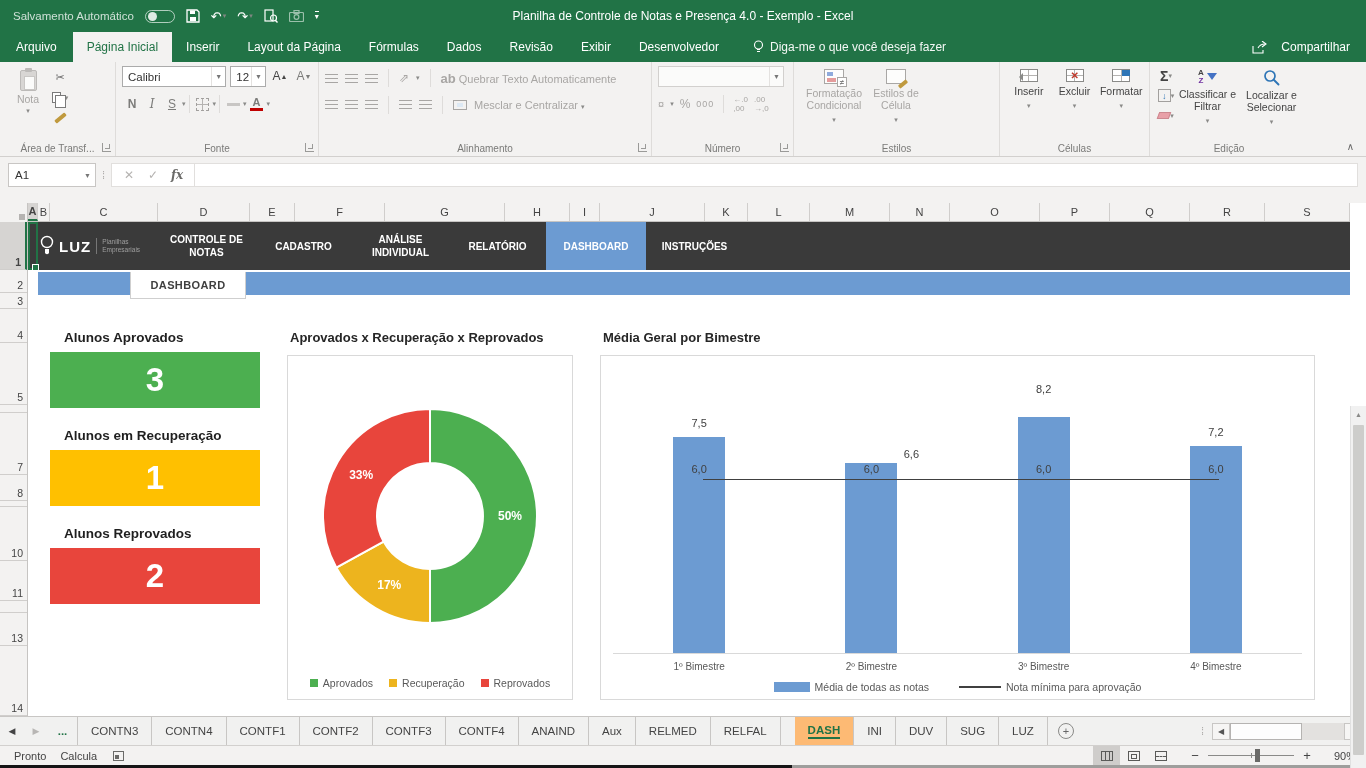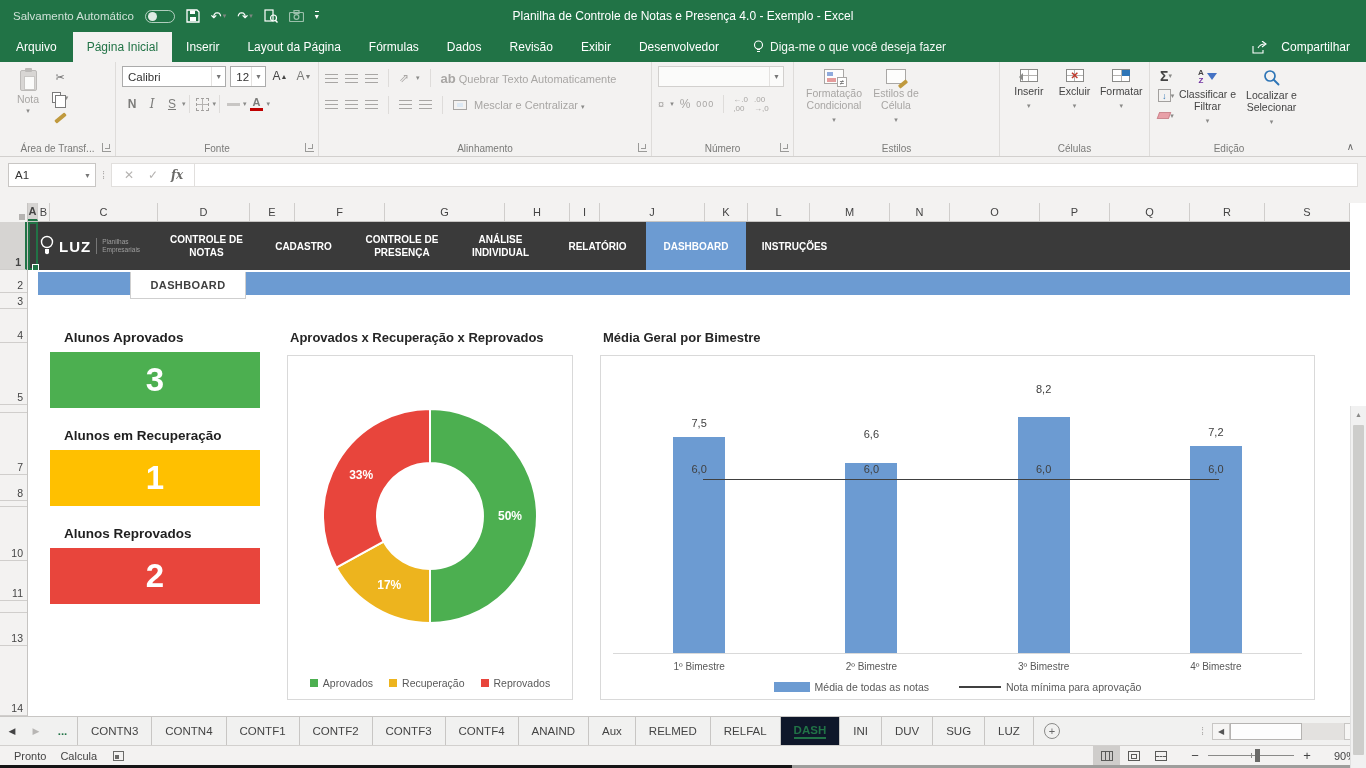--- a/index.html
+++ b/index.html
@@ -151,21 +151,21 @@
   .vscroll{position:absolute;right:0;top:203px;width:16px;height:513px;background:#f1f1f1;border-left:1px solid #e0e0e0;z-index:10;}
   .vbtn{height:17px;display:flex;align-items:center;justify-content:center;font-size:7px;color:#8a8a88;}
   .vthumb{position:absolute;left:2px;right:2px;top:19px;height:330px;background:#cdcdcb;border-radius:1px;}
 
   
   .sheetbar{height:29px;background:#f1f1f0;border-top:1px solid #c8c6c4;display:flex;align-items:stretch;font-size:11.5px;color:#444;}
   .snav{width:24px;display:flex;align-items:center;justify-content:center;font-size:9px;color:#444;}
   .snav.disabled{color:#b8b6b4;}
   .overflow-tab{width:30px;display:flex;align-items:center;justify-content:center;color:#217346;font-weight:bold;border-right:1px solid #c8c6c4;}
   .stab{display:flex;align-items:center;padding:0 13px;border-right:1px solid #c8c6c4;color:#444;}
-  .stab.active{background:#0f172a;color:#217346;font-weight:bold;}
+  .stab.active{background:#fdba74;color:#217346;font-weight:bold;margin-left:14px;}
   .stab.active .stab-text{border-bottom:2px solid #217346;padding-bottom:1px;}
   .addsheet{width:36px;display:flex;align-items:center;justify-content:center;}
   .addsheet .circ{width:16px;height:16px;border:1px solid #8a8a88;border-radius:50%;display:flex;align-items:center;justify-content:center;font-size:11px;color:#666;line-height:1;}
   .hscroll{margin-left:auto;display:flex;align-items:center;padding-right:4px;gap:0;}
   .hdots{color:#b0aeac;font-size:11px;padding:0 8px;}
   .hbtn{width:18px;height:17px;border:1px solid #c8c6c4;background:#f6f5f4;display:flex;align-items:center;justify-content:center;font-size:8px;color:#555;}
   .hthumb{width:72px;height:17px;background:#fdfdfd;border:1px solid #b5b3b1;}
   .htrack{width:42px;height:17px;background:#e3e1df;}
 
   
@@ -517,21 +517,20 @@
               <path d="M5 15h4v3.2a2 2 0 01-4 0z" fill="#fff"></path>
             </svg>
           <span class="logo-name">LUZ</span>
           <span class="logo-sub">
             <span>Planilhas</span><br><span>Empresariais</span>
           </span>
         </div>
         <div style="display:flex;align-items:stretch;">
             <div class="nav-item" style="width: 97px;">CONTROLE DE NOTAS</div>
             <div class="nav-item" style="width: 97px;">CADASTRO</div>
-            <div class="nav-item" style="width: 100px;">CONTROLE DE PRESENÇA</div>
             <div class="nav-item" style="width: 97px;">ANÁLISE INDIVIDUAL</div>
             <div class="nav-item" style="width: 97px;">RELATÓRIO</div>
             <div class="nav-item active" style="width: 100px; background: rgb(108, 155, 210);">DASHBOARD</div>
             <div class="nav-item" style="width: 97px;">INSTRUÇÕES</div>
           </div>
       </div>
       <div class="a1sel"></div>
 
       <div class="band" style="background: rgb(108, 155, 210);"></div>
       <div class="pagetab">DASHBOARD</div>
@@ -580,21 +579,21 @@
       <div class="chart-title" style="left:575px;top:108px;">Média Geral por Bimestre</div>
       <div class="panel" id="barPanel">
         <div class="plot">
             <div class="bcol">
               <div class="bbar" style="height: 216px; background: rgb(108, 155, 210);"></div>
               <div class="bval" style="bottom: 224px;">7,5</div>
               <div class="bval" style="bottom: 177.8px;">6,0</div>
             </div>
             <div class="bcol">
               <div class="bbar" style="height: 190.08px; background: rgb(108, 155, 210);"></div>
-              <div class="bval" style="bottom: 213px;">6,6</div>
+              <div class="bval" style="bottom: 193px; margin-left: 40px;">6,6</div>
               <div class="bval" style="bottom: 177.8px;">6,0</div>
             </div>
             <div class="bcol">
               <div class="bbar" style="height: 236.16px; background: rgb(108, 155, 210);"></div>
               <div class="bval" style="bottom: 258px;">8,2</div>
               <div class="bval" style="bottom: 177.8px;">6,0</div>
             </div>
             <div class="bcol">
               <div class="bbar" style="height: 207.36px; background: rgb(108, 155, 210);"></div>
               <div class="bval" style="bottom: 215.36px;">7,2</div>

